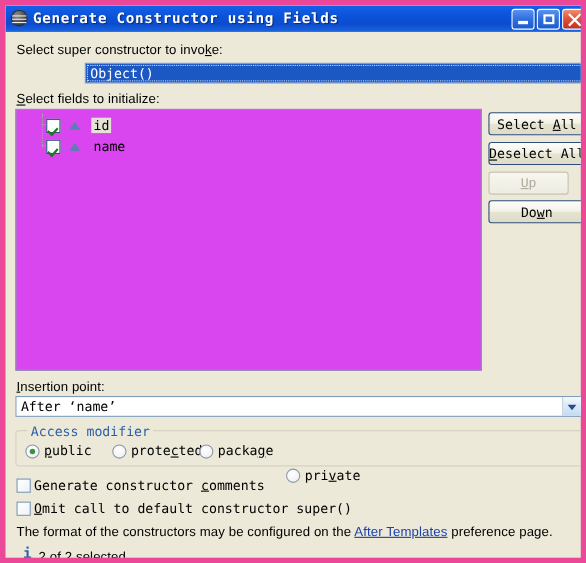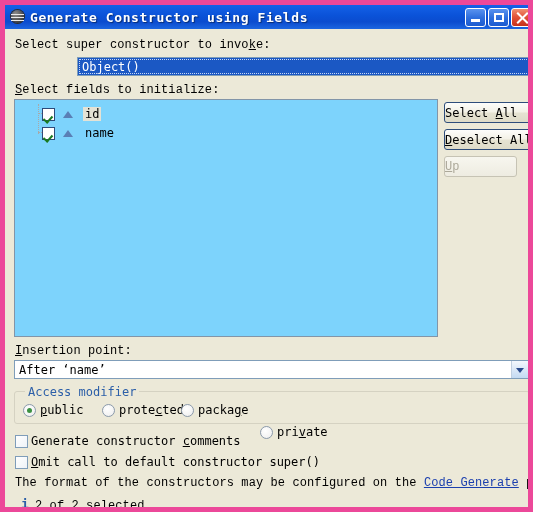--- a/index.html
+++ b/index.html
@@ -103,21 +103,21 @@
     left: 3px; top: 8px;
     width: 15px; height: 2px;
     background: #ffffff;
   }
   .wbtn .x1 { transform: rotate(45deg); }
   .wbtn .x2 { transform: rotate(-45deg); }
 
   
   .lbl {
     position: absolute;
-    font-family: Liberation Mono, monospace;
+    font-family: Liberation Sans, sans-serif;
     font-size: 12px;
     color: #000000;
     white-space: nowrap;
     letter-spacing: 0.1px;
   }
   .u { text-decoration: underline; }
 
   
   .combo {
     position: absolute;
@@ -158,21 +158,21 @@
     width: 0; height: 0;
     border-left: 4px solid transparent;
     border-right: 4px solid transparent;
     border-top: 5px solid #2a4b8d;
   }
 
   
   .listbox {
     position: absolute;
     box-sizing: border-box;
-    background: #7dd3fc;
+    background: #d946ef;
     border: 1px solid #8295A8;
   }
   .litem {
     position: absolute;
     display: flex;
     align-items: center;
     height: 16px;
     left: 8px;
   }
   .tree-line {
@@ -232,21 +232,21 @@
     position: absolute;
     box-sizing: border-box;
     border: 1px solid #2E4D7B;
     border-radius: 3px;
     background: linear-gradient(to bottom, #fdfdfb 0%, #f3f1e6 48%, #e6e3d2 52%, #dedbc8 100%);
     font-family: "DejaVu Sans Mono", "Liberation Mono", monospace;
     font-size: 12px;
     color: #000000;
     display: flex;
     align-items: center;
-    justify-content: flex-start;
+    justify-content: center;
     white-space: nowrap;
   }
   .pbtn.disabled {
     border: 1px solid #C6C3B4;
     color: #ACA899;
     background: linear-gradient(to bottom, #f7f6ef 0%, #eeece1 100%);
   }
 
   
   .group {
@@ -390,20 +390,23 @@
 
   <div class="pbtn" style="left:439px; top:97px; width:88px; height:21px;">
     <span>Select <span class="u">A</span>ll</span>
   </div>
   <div class="pbtn" style="left:439px; top:124px; width:88px; height:21px;">
     <span><span class="u">D</span>eselect All</span>
   </div>
   <div class="pbtn disabled" style="left:439px; top:151px; width:73px; height:21px;font-family:Liberation Mono, monospace;">
     <span><span class="u">U</span>p</span>
   </div>
+  <div class="pbtn" style="left:439px; top:177px; width:88px; height:21px;">
+    <span>Do<span class="u">w</span>n</span>
+  </div>
 
   <div class="lbl" style="left:10px; top:339px;">
     <span class="u">I</span>nsertion point:
   </div>
   <div class="combo" style="left:9px; top:355px; width:516px; height:19px;">
     <div class="val">After ‘name’</div>
     <div class="arrow"></div>
   </div>
 
   <div class="group" style="left:9px; top:386px; width:516px; height:33px;"></div>
@@ -429,21 +432,21 @@
   <div class="cbrow" style="left:10px; top:429px;">
     <span class="box"></span>
     <span class="txt">Generate constructor <span class="u">c</span>omments</span>
   </div>
   <div class="cbrow" style="left:10px; top:450px;">
     <span class="box"></span>
     <span class="txt"><span class="u">O</span>mit call to default constructor super()</span>
   </div>
 
   <div class="lbl" style="left:10px; top:471px;">
-    <span>The format of the constructors may be configured on the </span><span class="hyper">Code Generate</span><span> preference page.</span>
+    <span>The format of the constructors may be configured on the </span><span class="hyper">After Templates</span><span> preference page.</span>
   </div>
 
   <div class="info-i" style="left:16px; top:491px;">i</div>
   <div class="lbl" style="left:30px; top:494px;">
     <span>2 of 2 selected.</span>
   </div>
 
 </div>
 
 </body></html>

